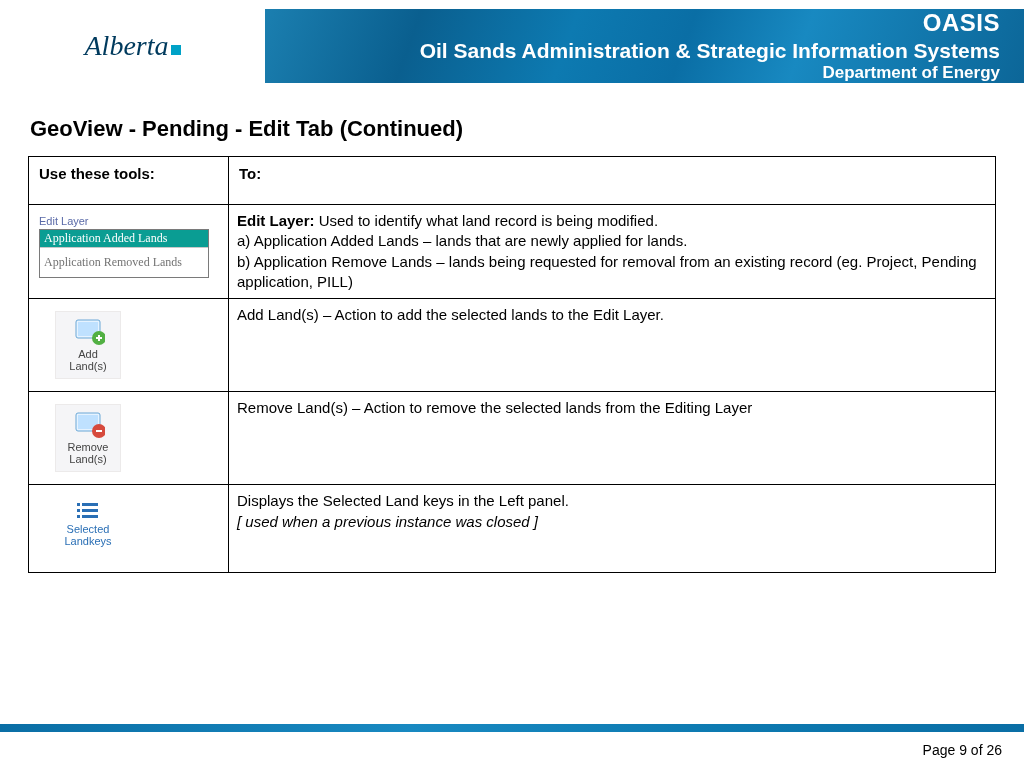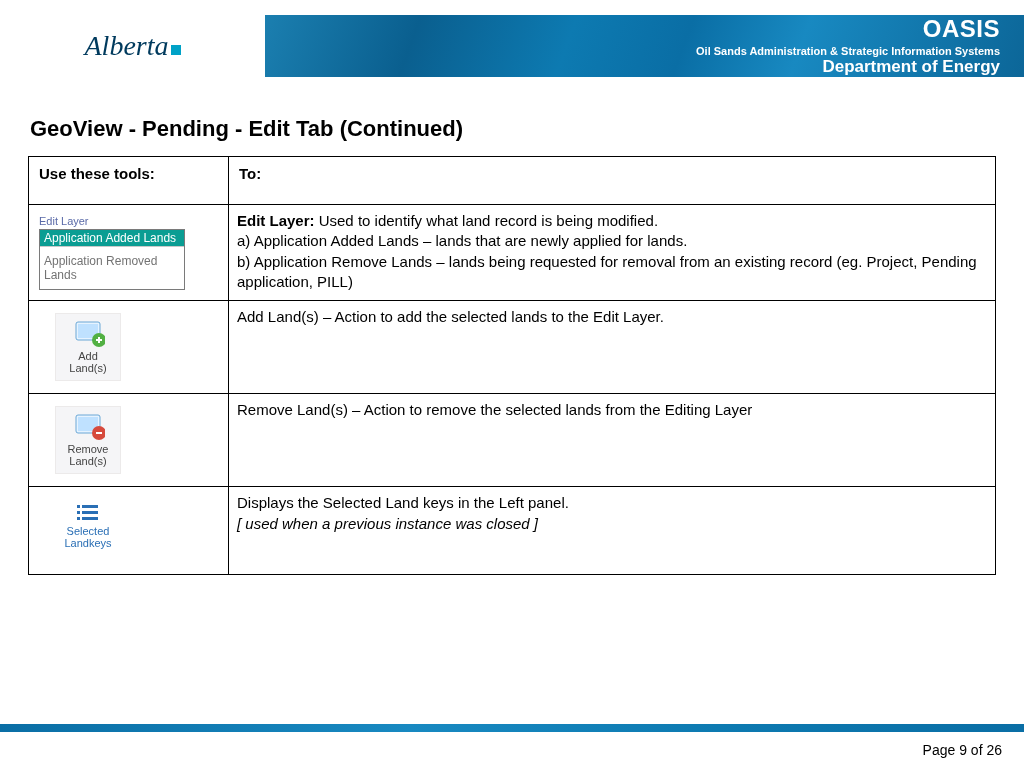--- a/index.html
+++ b/index.html
@@ -48,21 +48,21 @@
     padding-right: 24px;
     color: #fff;
     text-align: right;
   }
   .banner .title1 {
     font-size: 24px;
     font-weight: bold;
     letter-spacing: 0.5px;
   }
   .banner .title2 {
-    font-size: 11px;
+    font-size: 21px;
     font-weight: bold;
     margin-top: 2px;
   }
   .banner .title3 {
     font-size: 17px;
     font-weight: bold;
   }
   .content {
     padding: 14px 28px 0 28px;
   }
@@ -92,22 +92,23 @@
   .edit-layer-widget {
     padding: 4px 2px;
   }
   .edit-layer-widget .lbl {
     font-size: 11px;
     color: #5a6aa8;
     margin-bottom: 2px;
   }
   .edit-layer-list {
     border: 1px solid #7a7a7a;
-    width: 146px;
+    width: 170px;
     font-size: 12px;
+    font-family: Liberation Serif, serif;
   }
   .edit-layer-list .opt-sel {
     background: #0a9d93;
     color: #fff;
     padding: 1px 4px;
   }
   .edit-layer-list .opt {
     background: #fff;
     color: #737373;
     padding: 7px 4px;

